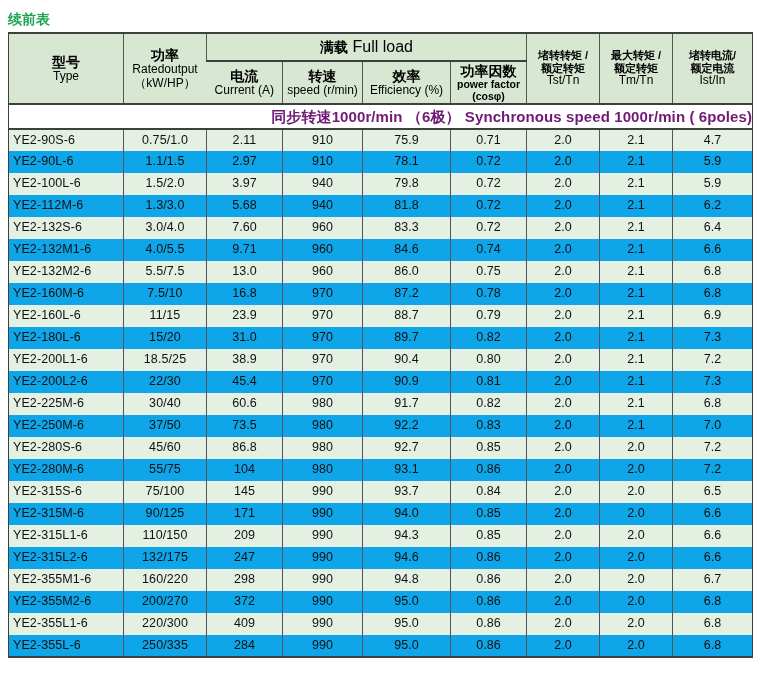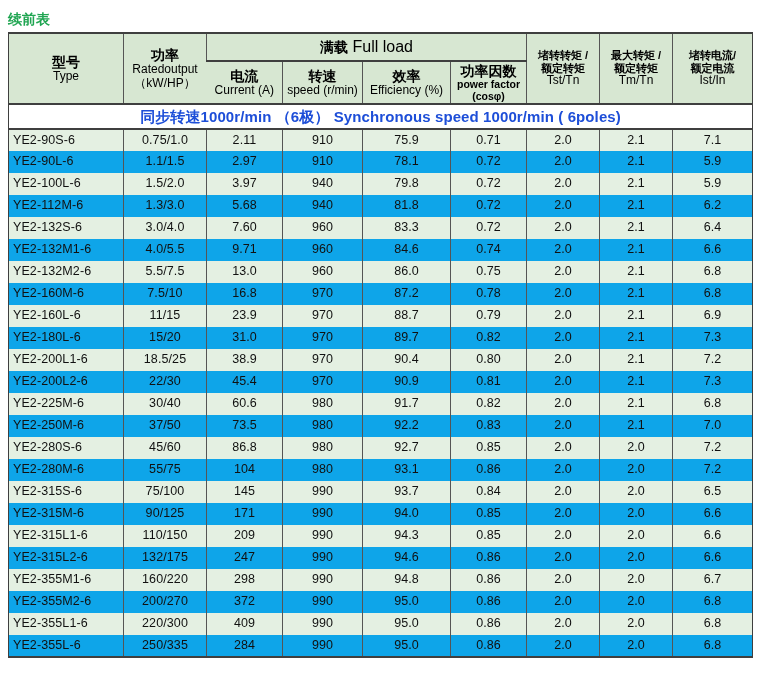--- a/index.html
+++ b/index.html
@@ -48,21 +48,21 @@
   .zh{font-size:14px;font-weight:bold;line-height:1.15;display:block;}
   .zh-inline{font-size:14px;font-weight:bold;}
   .zh-sm{font-size:11px;font-weight:bold;line-height:1.1;display:block;}
   .en{font-size:12px;font-weight:normal;line-height:1.15;display:block;}
   .en-inline{font-size:16px;font-weight:normal;}
   .en-sm{font-size:10.5px;font-weight:bold;line-height:1.05;display:block;}
   tr.group-row td{
     background:#ffffff;
     border-top:2px solid var(--border-dark);
     border-bottom:2px solid var(--border-dark);
-    text-align:center;font-weight:bold;font-size:15px;color:#1d4ed8;
+    text-align:right;font-weight:bold;font-size:15px;color:#701a75;
     height:25px;padding:0;
   }
   tbody tr{background:#0ea5e9;}
   tbody tr:nth-child(even){background:var(--stripe-bg);}
   tbody tr.group-row{background:#ffffff;}
   tbody td{
     height:22px;text-align:center;font-size:12.5px;color:var(--text);
     padding:0;line-height:1;vertical-align:middle;
     letter-spacing:.1px;
   }
@@ -145,21 +145,21 @@
       </tr>
     <tr>
           <td class="type-cell">YE2-90S-6</td>
           <td>0.75/1.0</td>
           <td>2.11</td>
           <td>910</td>
           <td>75.9</td>
           <td>0.71</td>
           <td>2.0</td>
           <td>2.1</td>
-          <td>7.1</td>
+          <td>4.7</td>
         </tr>
         <tr>
           <td class="type-cell">YE2-90L-6</td>
           <td>1.1/1.5</td>
           <td>2.97</td>
           <td>910</td>
           <td>78.1</td>
           <td>0.72</td>
           <td>2.0</td>
           <td>2.1</td>

